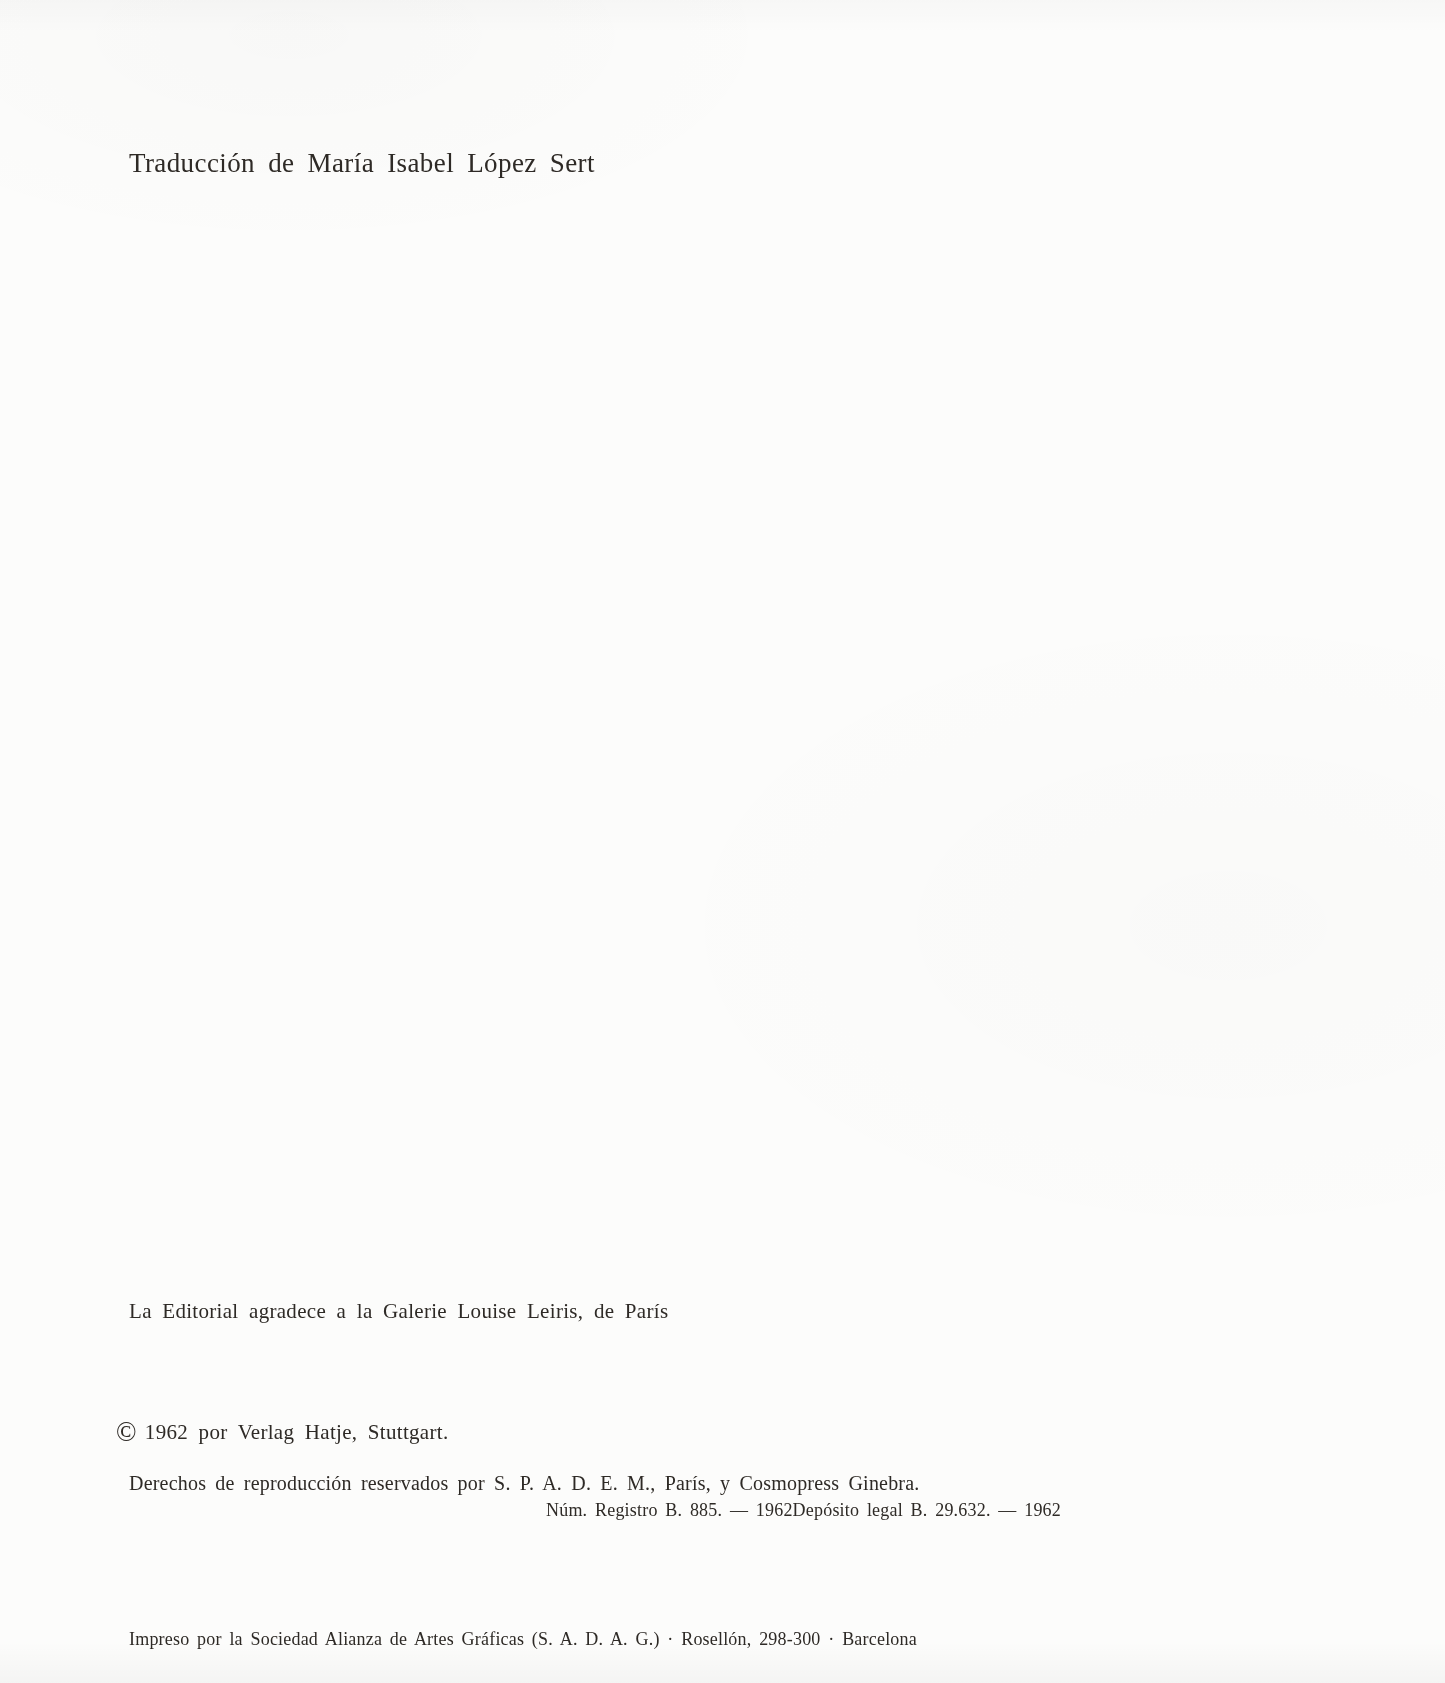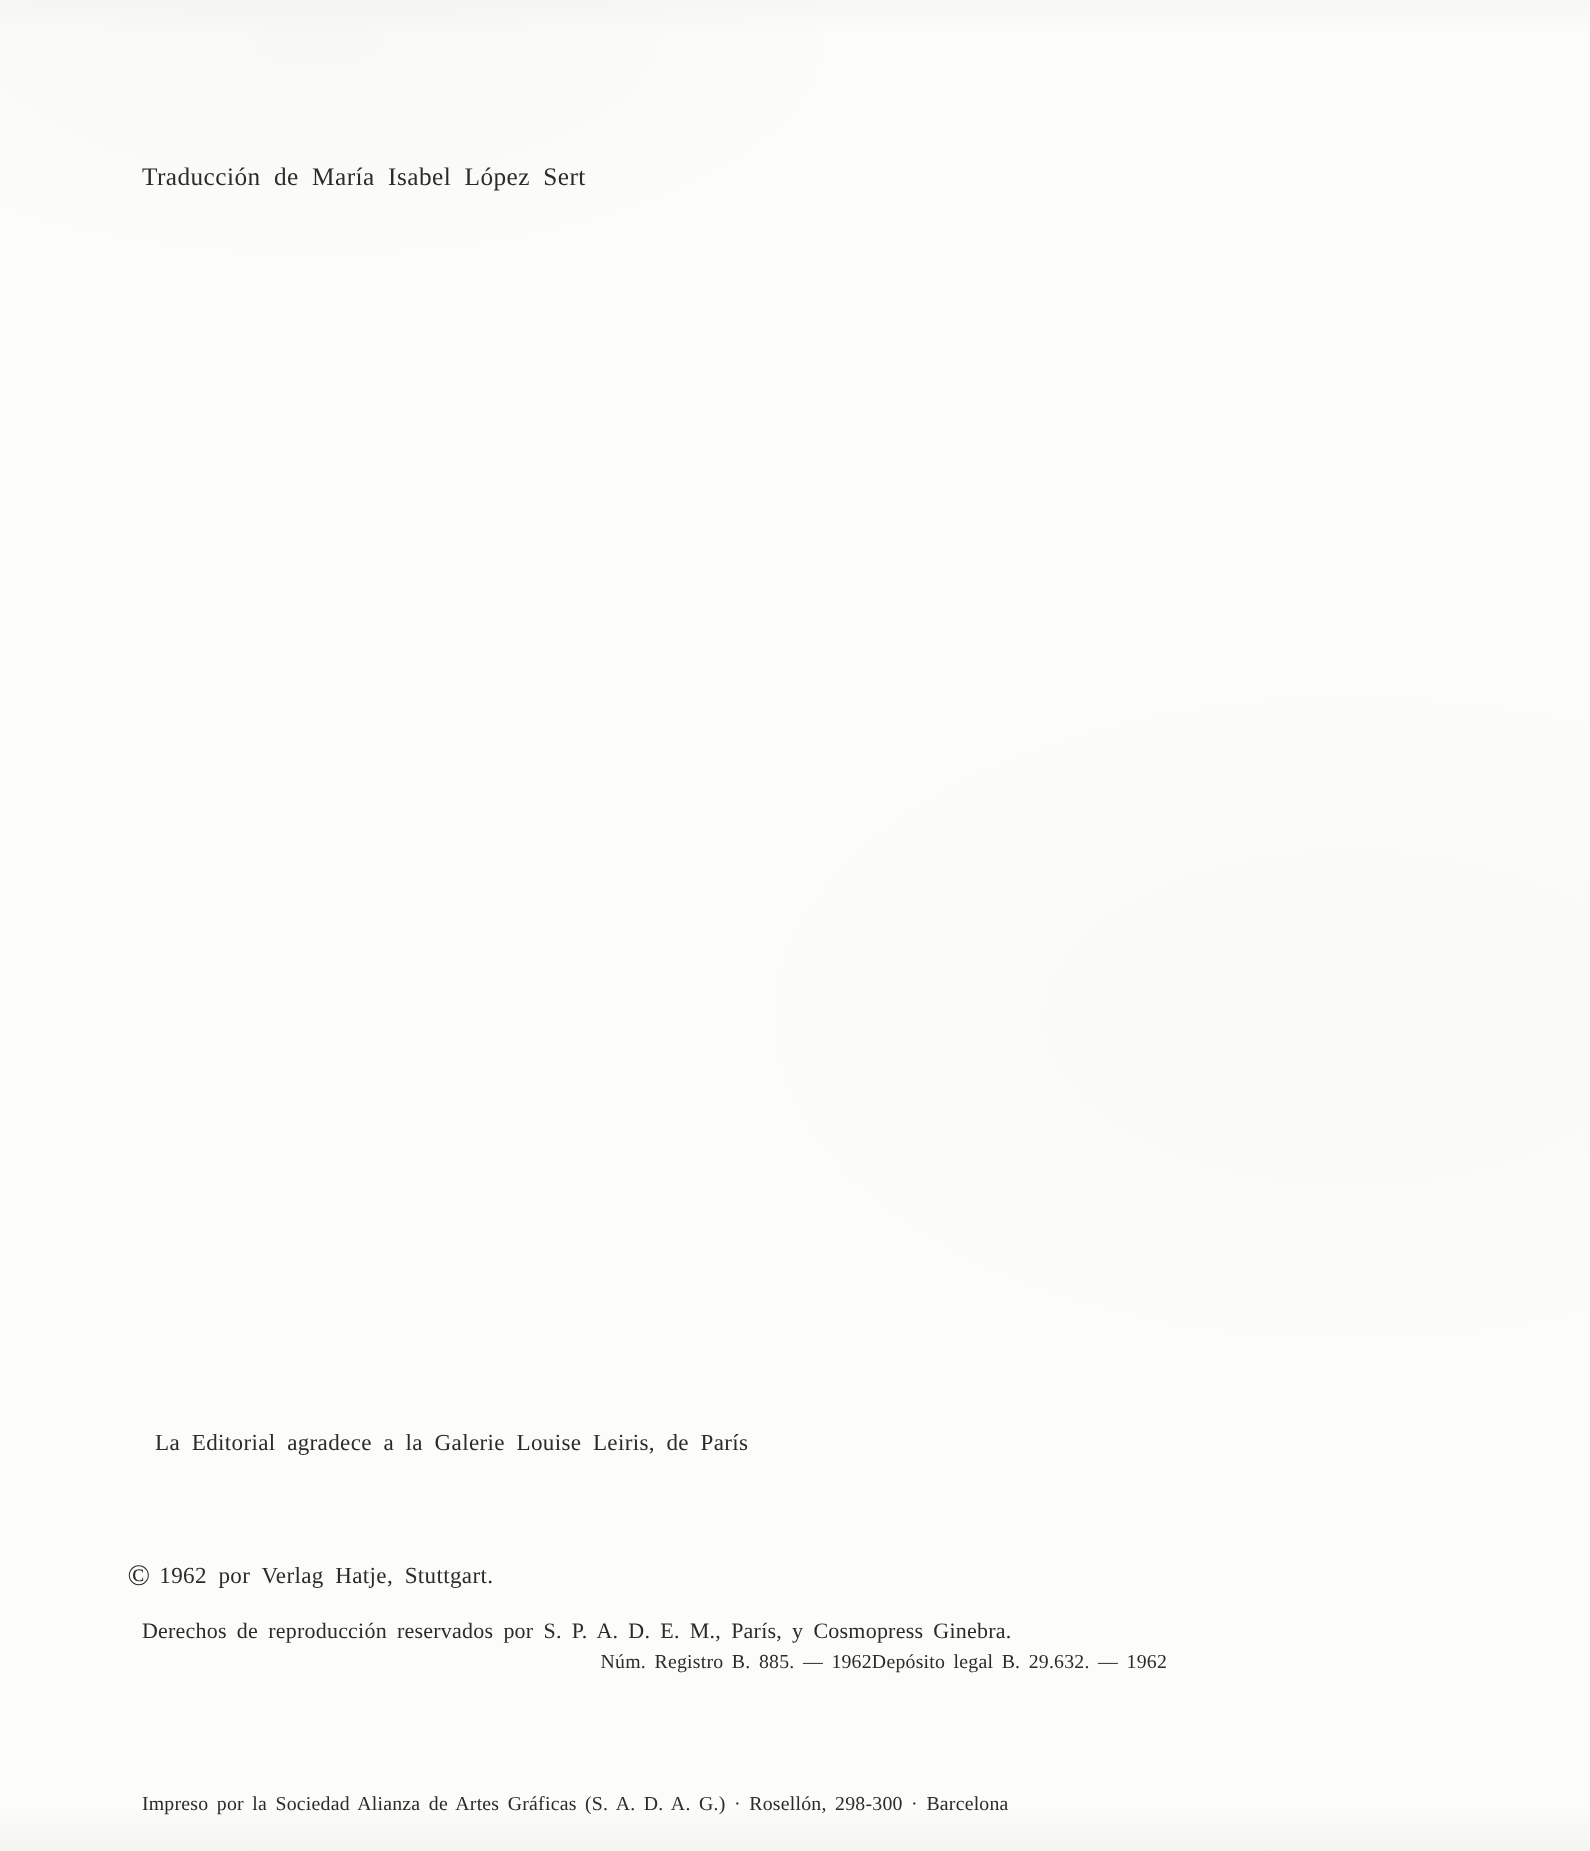--- a/index.html
+++ b/index.html
@@ -22,34 +22,34 @@
     color: #2e2a26;
   }
   .page p, .page div.row {
     margin: 0;
     position: absolute;
     white-space: nowrap;
   }
   .translation {
     left: 129px;
     top: 148px;
-    font-size: 23px;
+    font-size: 27px;
     word-spacing: 6px;
     letter-spacing: 0.4px;
   }
   .ack {
     position: absolute;
     left: 129px;
     top: 1292px;
     font-size: 21px;
     line-height: 38px;
     word-spacing: 5px;
     letter-spacing: 0.3px;
   }
-  .ack p { position: static; margin-left: 12px; }
+  .ack p { position: static; }
   .copyright {
     left: 116px;
     top: 1417px;
     font-size: 21px;
     word-spacing: 5px;
     letter-spacing: 0.3px;
   }
   .copyright .csym {
     font-size: 27px;
     vertical-align: -2px;

